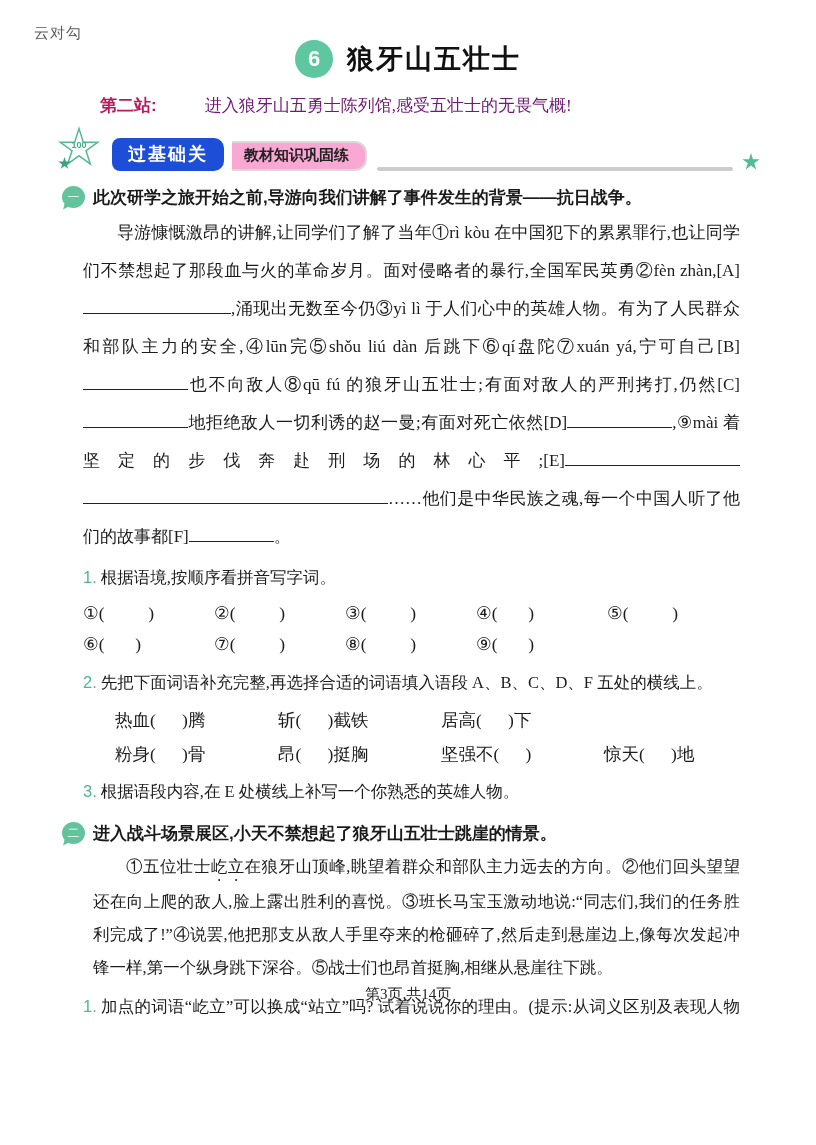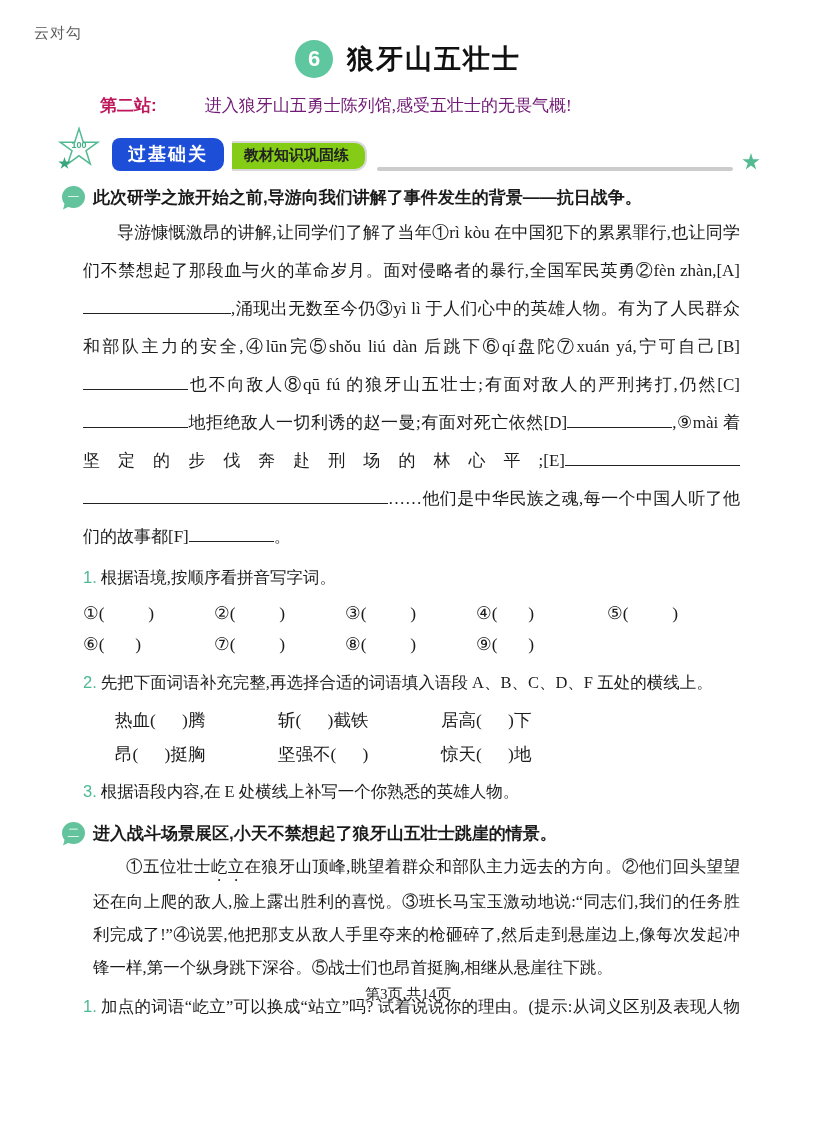--- a/index.html
+++ b/index.html
@@ -51,21 +51,21 @@
   }
   .star-mini { left:2px; top:32px; width:13px; height:13px; background:#3aa47c; z-index:5; }
   .tab-green {
     z-index:2; margin-left:-4px;
     background:#1d4ed8; color:#fff;
     font-family:"Liberation Sans","DejaVu Sans",sans-serif;
     font-weight:bold; font-size:18px; letter-spacing:2px;
     padding:4px 16px 5px 16px; border-radius:8px 10px 10px 8px;
   }
   .tab-white {
-    z-index:2; background:#84cc16;
+    z-index:2; background:#f9a8d4;
     border:2px solid #d9d9d9; border-left:none;
     border-radius:0 12px 12px 0;
     padding:3px 16px 4px 12px; margin-left:-6px;
     font-family:"Liberation Sans","DejaVu Sans",sans-serif;
     font-weight:bold; font-size:15px; color:#222;
   }
   .banner-bar { flex:1; height:4px; background:#cccccc; border-radius:2px; margin-left:-4px; z-index:1; }
   .star-end { position:relative; flex:0 0 18px; width:18px; height:18px; background:#53bb92; margin-left:-5px; z-index:2;
     clip-path:polygon(50% 0%,61% 35%,98% 35%,68% 57%,79% 91%,50% 70%,21% 91%,32% 57%,2% 35%,39% 35%); }
   
@@ -166,20 +166,21 @@
 
     <div class="question" style="margin-top:12px;">
       <span class="q-num">2.</span><span>先把下面词语补充完整,再选择合适的词语填入语段 A、B、C、D、F 五处的横线上。</span>
     </div>
     <div class="words-row">
         <span>热血(      )腾</span>
         <span>斩(      )截铁</span>
         <span>居高(      )下</span>
       </div>
     <div class="words-row">
+        <span>粉身(      )骨</span>
         <span>昂(      )挺胸</span>
         <span>坚强不(      )</span>
         <span>惊天(      )地</span>
       </div>
 
     <div class="question" style="margin-top:10px;">
       <span class="q-num">3.</span><span>根据语段内容,在 E 处横线上补写一个你熟悉的英雄人物。</span>
     </div>
   </div>
 

